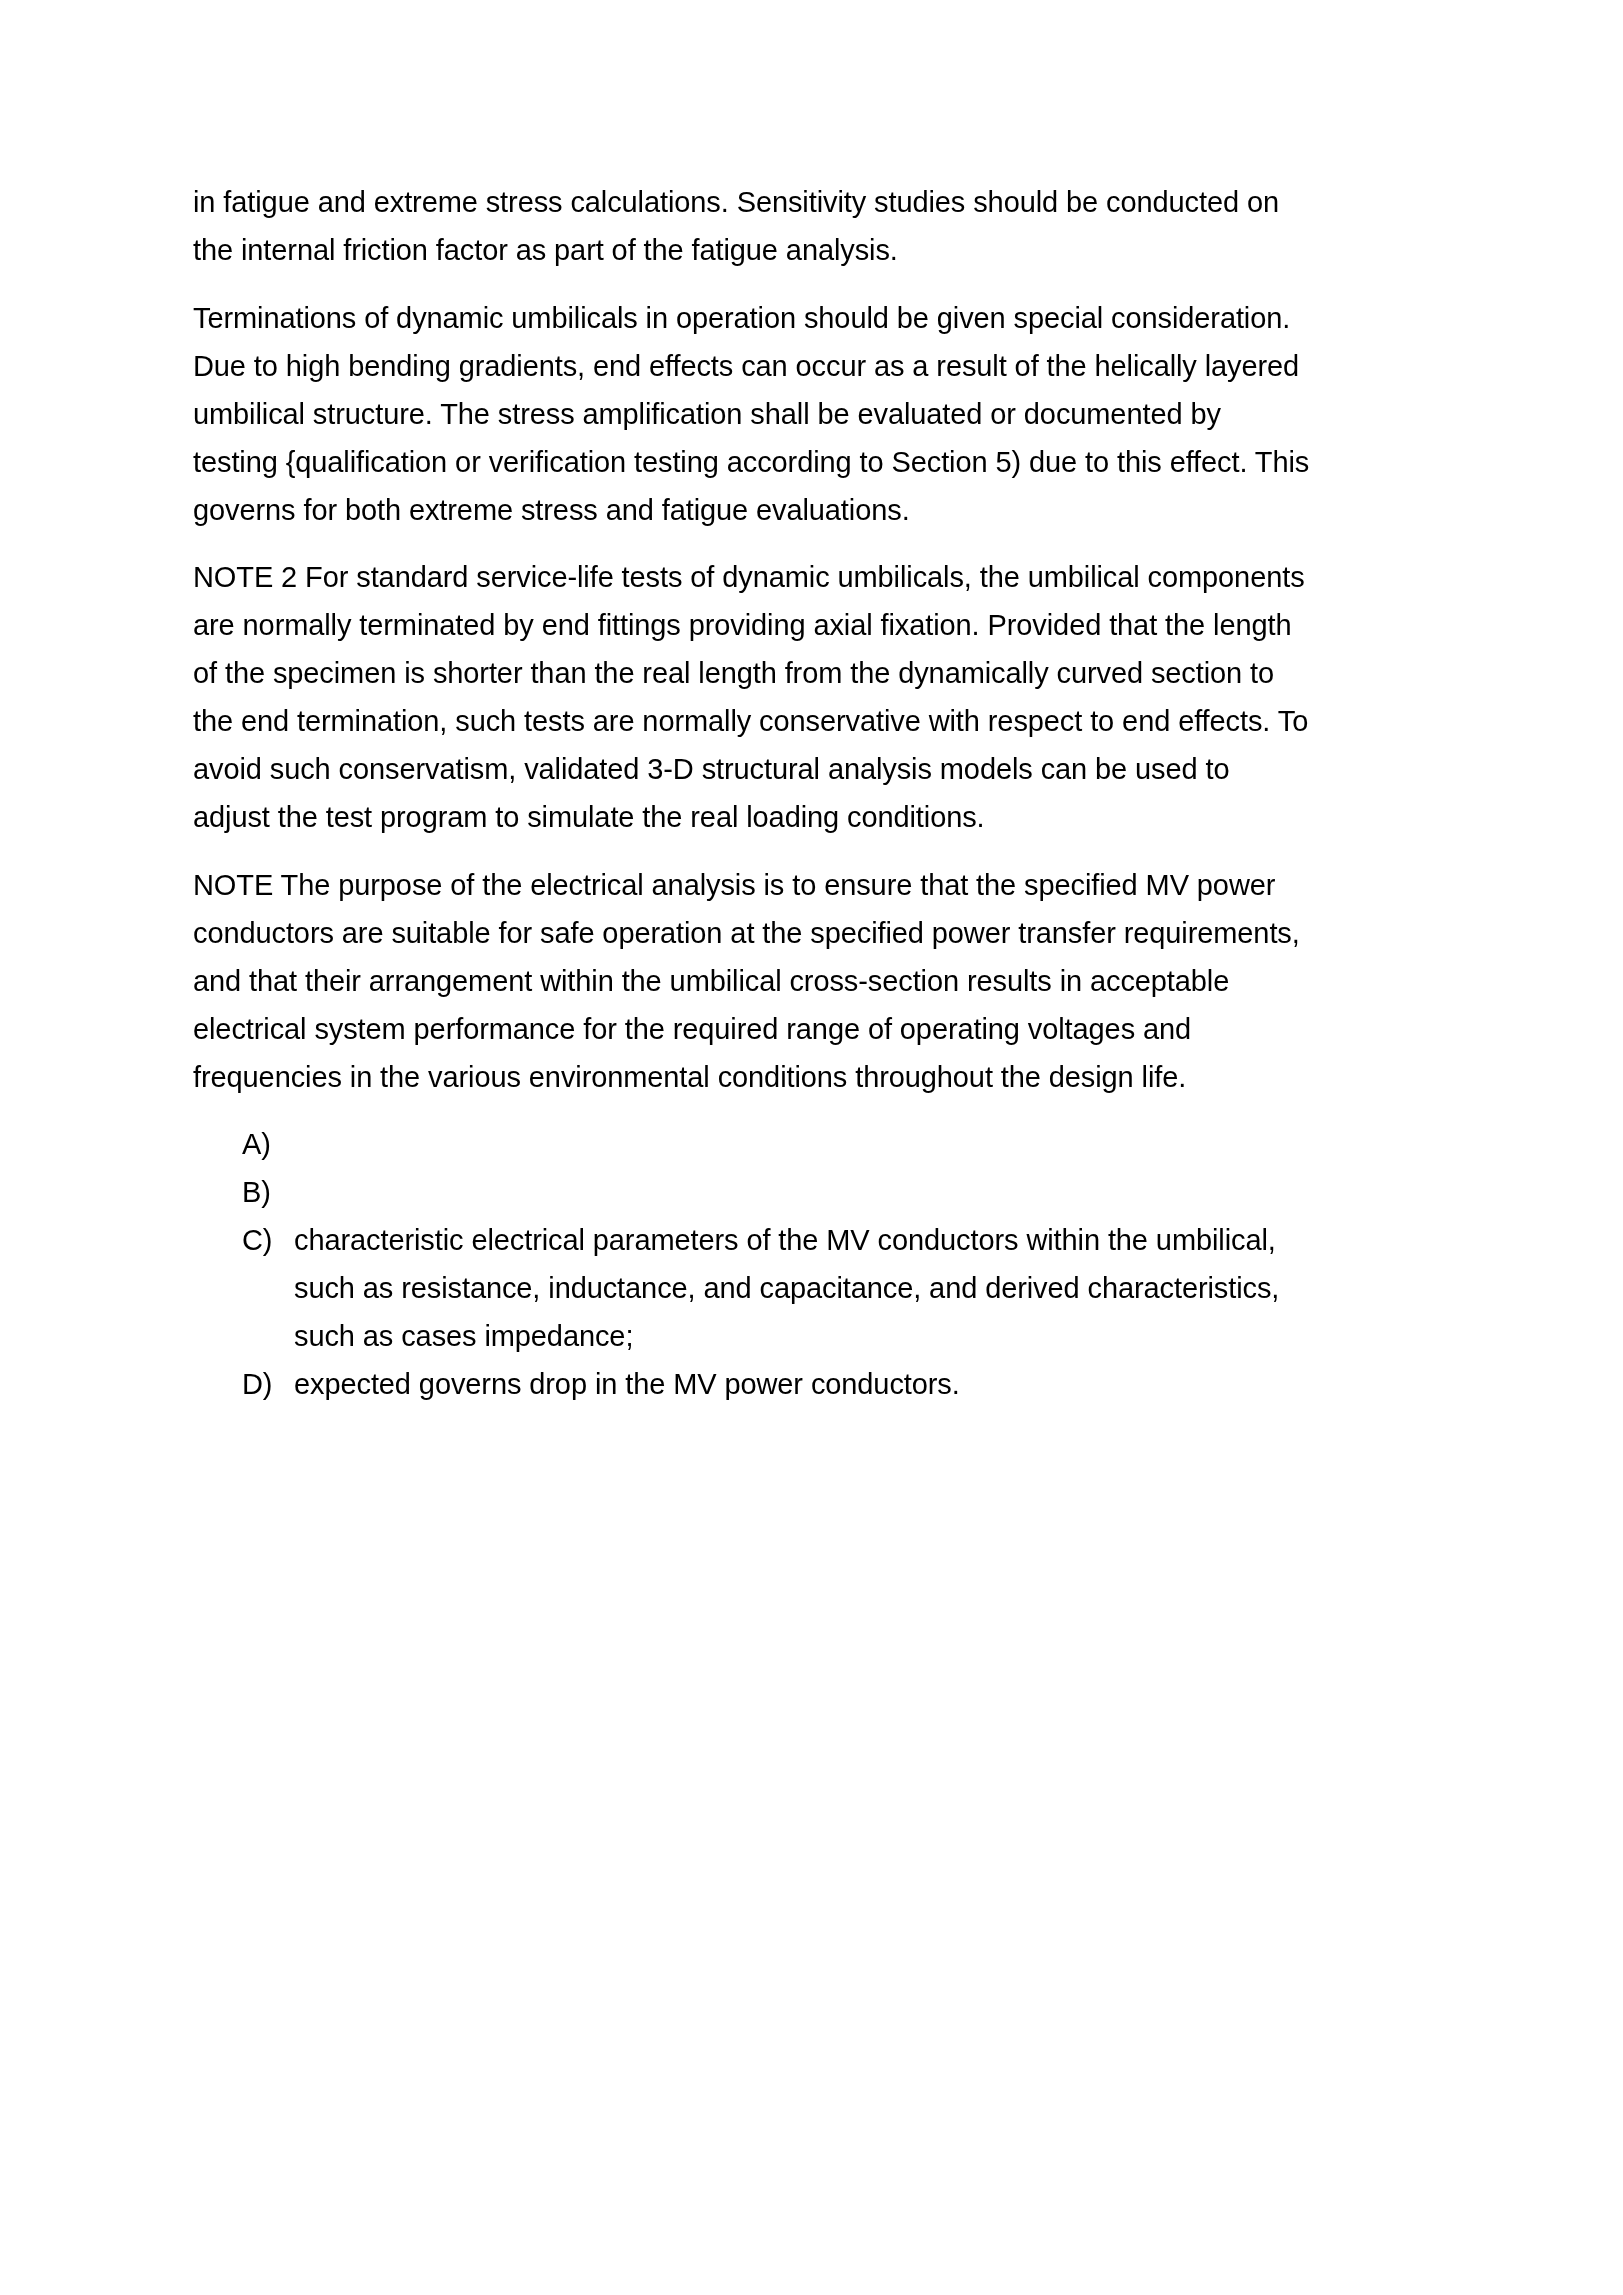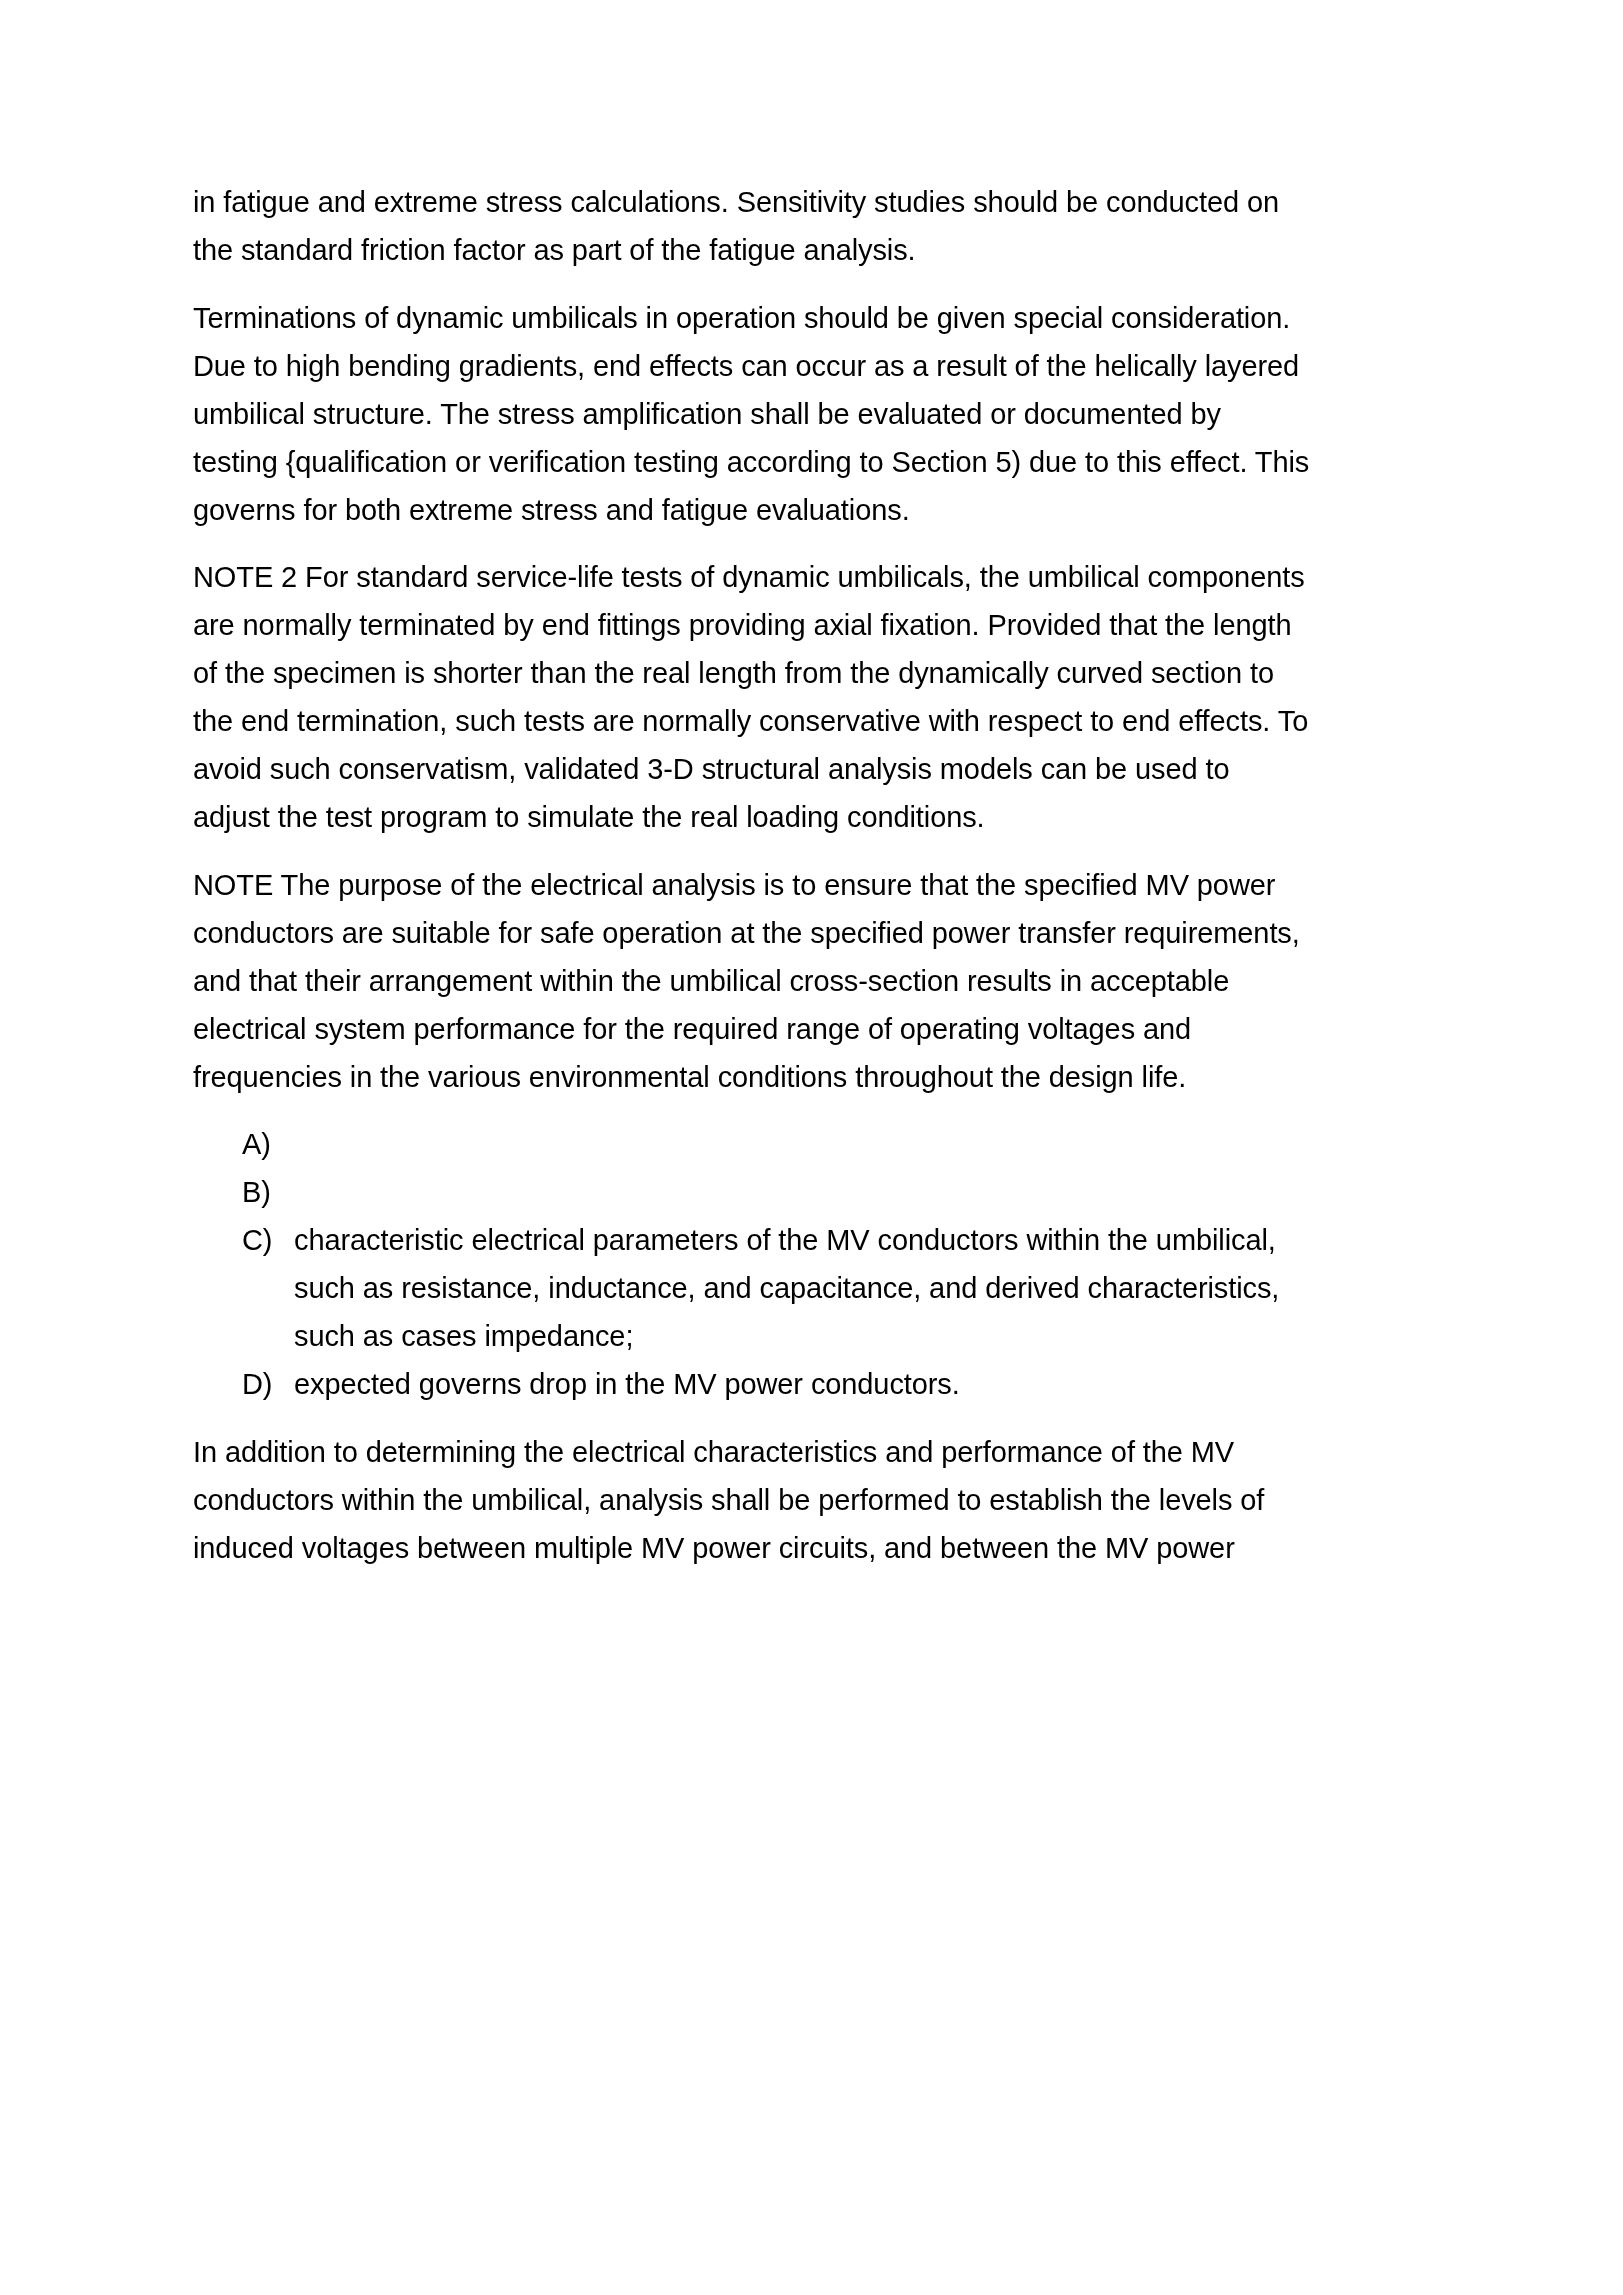--- a/index.html
+++ b/index.html
@@ -56,21 +56,21 @@
   .para.last {
     margin-bottom: 0;
   }
 </style>
 </head>
 <body>
 
 <div class="page">
 
   <p class="para">in fatigue and extreme stress calculations. Sensitivity studies should be conducted on
-the standard friction factor as part of the fatigue analysis.</p>
+the internal friction factor as part of the fatigue analysis.</p>
 
 
 
   <p class="para">Terminations of dynamic umbilicals in operation should be given special consideration.
 Due to high bending gradients, end effects can occur as a result of the helically layered
 umbilical structure. The stress amplification shall be evaluated or documented by
 testing {qualification or verification testing according to Section 5) due to this effect. This
 governs for both extreme stress and fatigue evaluations.</p>
 
   <p class="para">NOTE 2 For standard service-life tests of dynamic umbilicals, the umbilical components
@@ -100,18 +100,15 @@
       <span class="item-text">characteristic electrical parameters of the MV conductors within the umbilical,
 such as resistance, inductance, and capacitance, and derived characteristics,
 such as cases impedance;</span>
     </div>
     <div class="list-item">
       <span class="marker">D)</span>
       <span class="item-text">expected governs drop in the MV power conductors.</span>
     </div>
   </div>
 
-  <p class="para last">In addition to determining the electrical characteristics and performance of the MV
-conductors within the umbilical, analysis shall be performed to establish the levels of
-induced voltages between multiple MV power circuits, and between the MV power</p>
 
 </div>
 
 
 </body></html>

